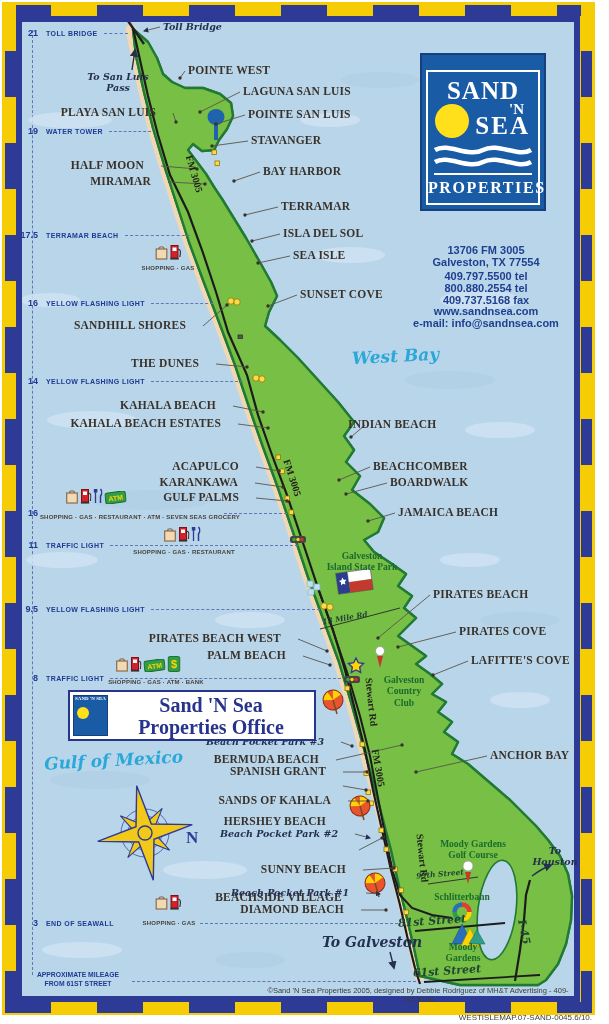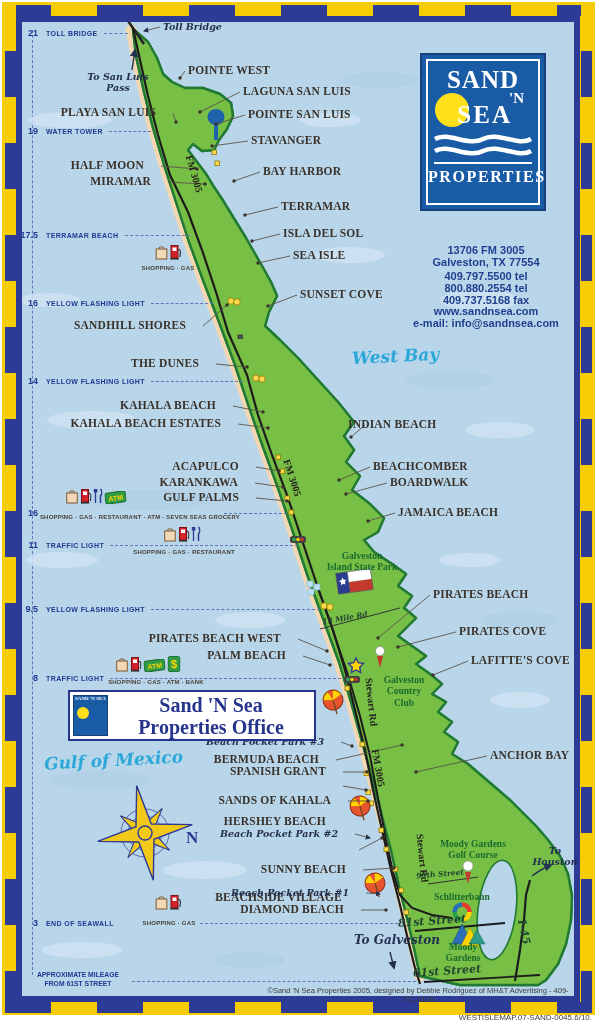--- a/index.html
+++ b/index.html
@@ -16,21 +16,21 @@
   #b-right{left:581px;top:5px;width:11px;height:1008px;}
   #b-navy{left:16px;top:16px;width:564px;height:986px;background:#2d3a96;}
   #content{left:22px;top:22px;width:552px;height:974px;background:#b9d5ea;}
   #map-svg{left:0;top:0;width:609px;height:1024px;z-index:1;}
   #labels{left:0;top:0;width:595px;height:1024px;z-index:2;}
   
   .pl{position:absolute;font:700 11.5px "Liberation Serif",serif;color:#39322a;
       letter-spacing:.2px;white-space:nowrap;line-height:1;}
   .sc{position:absolute;font:italic 700 9.5px "DejaVu Serif",serif;color:#24304f;
       white-space:pre-line;line-height:1.15;}
-  .sc.big{font-size:12px;margin-left:32px;}
+  .sc.big{font-size:14px;}
   .cyl{position:absolute;font:italic 700 17px "DejaVu Serif",serif;color:#2ba8d8;
       white-space:nowrap;line-height:1;}
   .gl{position:absolute;font:700 9.5px "Liberation Serif",serif;color:#1b6b2e;
       white-space:pre-line;text-align:center;line-height:1.2;transform:translateX(-50%);}
   .rl{position:absolute;font:700 10px "Liberation Serif",serif;color:#22201d;
       white-space:nowrap;line-height:1;}
   .rl.script{font:italic 700 11px "DejaVu Serif",serif;color:#243;}
   .rl.small{font-size:7.5px;}
   .mile-num{position:absolute;font:700 9px "Liberation Sans",sans-serif;color:#1f3a93;
       width:24px;text-align:right;line-height:1;}
@@ -38,24 +38,24 @@
       letter-spacing:.4px;line-height:1;white-space:nowrap;}
   .mdash{position:absolute;border-top:1.5px dashed #6474b8;height:0;}
   #vdash{left:32px;top:30px;width:0;height:945px;border-left:1.5px dashed #6474b8;z-index:1;}
   .amen{position:absolute;display:flex;align-items:flex-end;gap:2px;transform:translateX(-50%);}
   .amen-cap{position:absolute;font:700 6px "Liberation Sans",sans-serif;color:#48423a;
       letter-spacing:.2px;white-space:nowrap;transform:translateX(-50%);}
   
   #logo-box{left:420px;top:53px;width:122px;height:154px;background:#1a5ba6;
       border:2px solid #16407c;z-index:3;}
   #logo-inner{position:absolute;inset:4px;border:2.5px solid #fff;color:#fff;
-      font-family:"Liberation Serif",serif;}
+      font-family:"Liberation Serif",serif;margin-top:11px;}
   .lg1{margin-top:5px;text-align:center;font-size:25px;font-weight:700;letter-spacing:1px;}
   .lg2{text-align:right;padding-right:14px;font-size:15px;font-weight:700;margin-top:-4px;}
-  .lg3{position:relative;text-align:right;padding-right:26px;font-size:25px;font-weight:700;
+  .lg3{position:relative;text-align:right;padding-right:8px;font-size:25px;font-weight:700;
        letter-spacing:2px;margin-top:-6px;height:30px;}
   #sun{position:absolute;left:7px;top:-8px;width:34px;height:34px;border-radius:50%;background:#ffe01a;}
   .lg3 span{position:relative;}
   #waves{display:block;margin:2px auto 0;}
   #logo-divider{border-top:2px solid #fff;margin:3px 6px 0;}
   .lg4{text-align:center;font-size:16px;font-weight:700;letter-spacing:1.6px;margin-top:4px;}
   .tagline{position:absolute;left:398px;width:176px;text-align:center;z-index:3;
       font:italic 700 12.5px "Liberation Serif",serif;color:#1f3f8f;line-height:1.15;white-space:pre-line;}
   .contact{position:absolute;left:398px;width:176px;text-align:center;z-index:3;
       font:700 11px "Liberation Sans",sans-serif;color:#1f3f8f;line-height:1.1;white-space:pre-line;}

